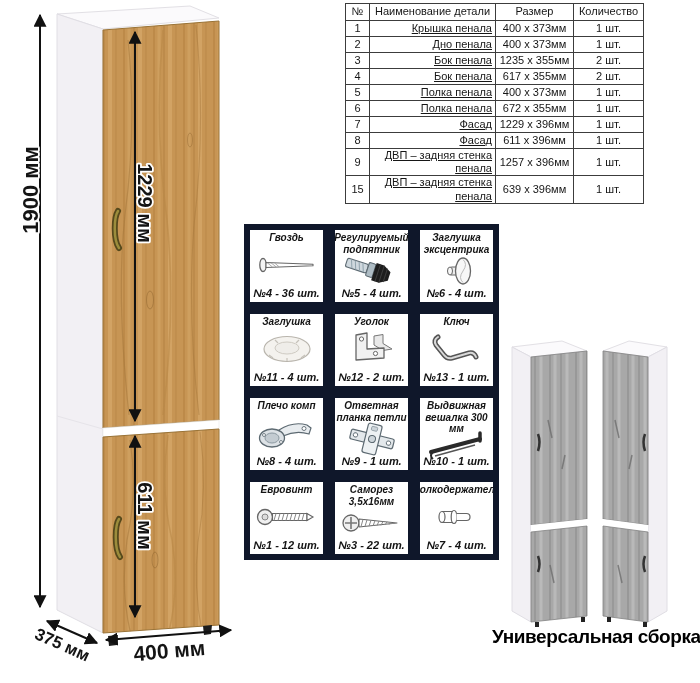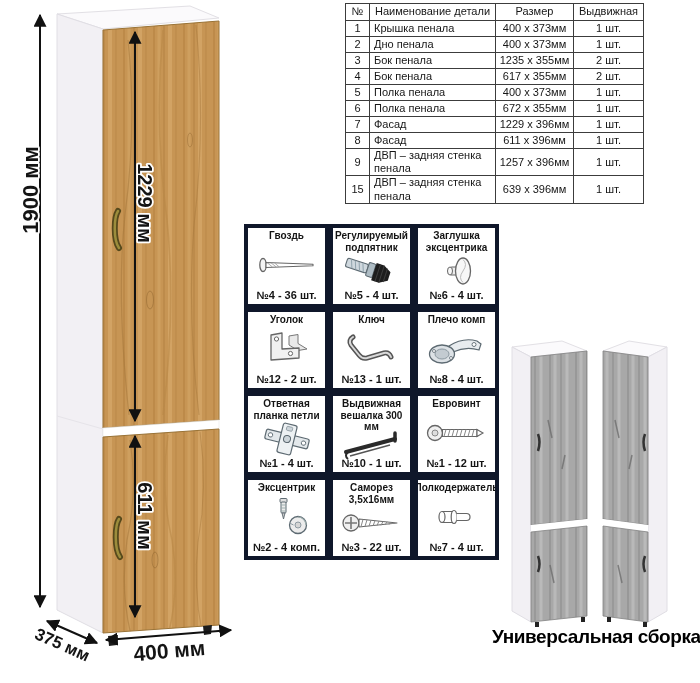--- a/index.html
+++ b/index.html
@@ -19,31 +19,31 @@
   
   .parts-table {
     position:absolute; left:345px; top:3px; border-collapse:collapse;
     font-size:11px; color:#161616; background:#fff;
   }
   .parts-table th, .parts-table td {
     border:1px solid #3c3c3c; padding:0 3px; text-align:center;
     line-height:1.2; height:15px; font-weight:normal;
   }
   .parts-table th { height:16px; }
-  .parts-table .tl { text-align:left; padding-left:4px; }
+  .parts-table .tl { text-align:right; padding-left:4px;text-decoration:underline; }
 
   
   .hw-grid {
     position:absolute; left:244px; top:224px;
     display:grid; grid-template-columns:repeat(3,85px); grid-auto-rows:84px;
     color:#141414;
   }
   .hw-cell {
-    border:4px solid #0f172a; background:#fff;
-    display:flex; flex-direction:column; align-items:center; overflow:hidden;
+    border:6px solid #0f172a; background:#fff;
+    display:flex; flex-direction:column; align-items:center; overflow:hidden;font-style:italic;
   }
   .hw-title {
     font-weight:bold; font-size:10px; text-align:center; line-height:1.15;
     padding:2px 1px 0 1px;
   }
   .hw-ico { flex:1; display:flex; align-items:center; justify-content:center; min-height:0; }
   .hw-ico svg { width:72px; height:40px; }
   .hw-count { font-weight:bold; font-size:11px; padding-bottom:3px; white-space:nowrap; }
 
   .caption {
@@ -172,21 +172,21 @@
         <col style="width:24px">
         <col style="width:126px">
         <col style="width:78px">
         <col style="width:70px">
       </colgroup>
     <thead>
       <tr>
         <th>№</th>
         <th>Наименование детали</th>
         <th>Размер</th>
-        <th>Выдвижная</th>
+        <th>Количество</th>
       </tr>
     </thead>
     <tbody>
       <tr>
           <td>1</td>
           <td class="tl">Крышка пенала</td>
           <td>400 х 373мм</td>
           <td>1 шт.</td>
         </tr>
       <tr>
@@ -268,20 +268,29 @@
     <div class="hw-cell">
       <div class="hw-title">Заглушка эксцентрика</div>
       <div class="hw-ico">
           <svg viewBox="0 0 64 40">
             <use href="#eccentric-cap-icon"></use>
           </svg>
         </div>
       <div class="hw-count">№6 - 4 шт.</div>
     </div>
     <div class="hw-cell">
+      <div class="hw-title">Заглушка</div>
+      <div class="hw-ico">
+          <svg viewBox="0 0 64 40">
+            <use href="#cap-icon"></use>
+          </svg>
+        </div>
+      <div class="hw-count">№11 - 4 шт.</div>
+    </div>
+    <div class="hw-cell">
       <div class="hw-title">Уголок</div>
       <div class="hw-ico">
           <svg viewBox="0 0 64 40">
             <use href="#corner-bracket-icon"></use>
           </svg>
         </div>
       <div class="hw-count">№12 - 2 шт.</div>
     </div>
     <div class="hw-cell">
       <div class="hw-title">Ключ</div>
@@ -301,48 +310,39 @@
         </div>
       <div class="hw-count">№8 - 4 шт.</div>
     </div>
     <div class="hw-cell">
       <div class="hw-title">Ответная планка петли</div>
       <div class="hw-ico">
           <svg viewBox="0 0 64 40">
             <use href="#hinge-plate-icon"></use>
           </svg>
         </div>
-      <div class="hw-count">№1 - 4 шт.</div>
+      <div class="hw-count">№9 - 1 шт.</div>
     </div>
     <div class="hw-cell">
       <div class="hw-title">Выдвижная вешалка 300 мм</div>
       <div class="hw-ico">
           <svg viewBox="0 0 64 40">
             <use href="#pullout-hanger-icon"></use>
           </svg>
         </div>
       <div class="hw-count">№10 - 1 шт.</div>
     </div>
     <div class="hw-cell">
       <div class="hw-title">Евровинт</div>
       <div class="hw-ico">
           <svg viewBox="0 0 64 40">
             <use href="#euro-screw-icon"></use>
           </svg>
         </div>
       <div class="hw-count">№1 - 12 шт.</div>
-    </div>
-    <div class="hw-cell">
-      <div class="hw-title">Эксцентрик</div>
-      <div class="hw-ico">
-          <svg viewBox="0 0 64 40">
-            <use href="#eccentric-cam-icon"></use>
-          </svg>
-        </div>
-      <div class="hw-count">№2 - 4 комп.</div>
     </div>
     <div class="hw-cell">
       <div class="hw-title">Саморез 3,5х16мм</div>
       <div class="hw-ico">
           <svg viewBox="0 0 64 40">
             <use href="#screw-icon"></use>
           </svg>
         </div>
       <div class="hw-count">№3 - 22 шт.</div>
     </div>

